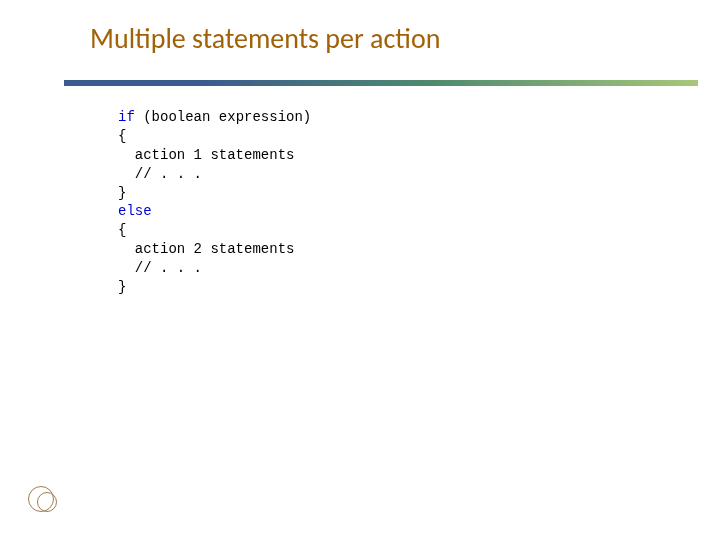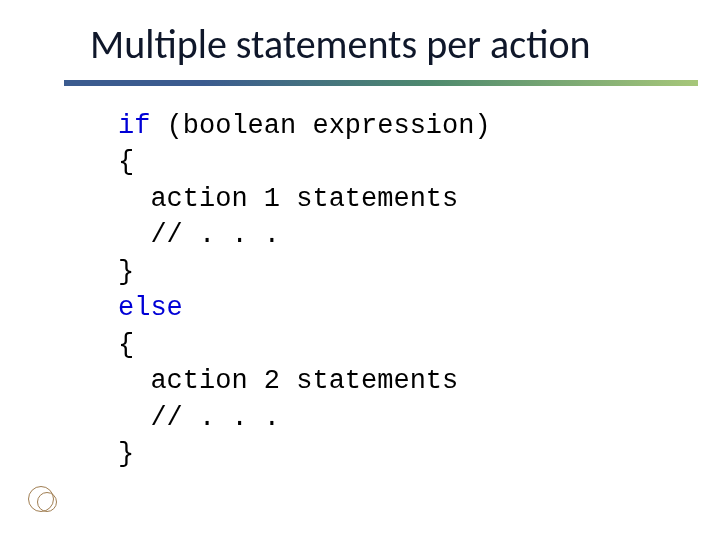--- a/index.html
+++ b/index.html
@@ -16,40 +16,40 @@
     position: relative;
     width: 720px;
     height: 540px;
     box-sizing: border-box;
   }
   .title {
     position: absolute;
     top: 24px;
     left: 90px;
     right: 30px;
-    font-size: 40px;
+    font-size: 28px;
     font-weight: 400;
-    color: #0f172a;
+    color: #a16207;
     letter-spacing: 0px;
     line-height: 1.05;
   }
   .underline-bar {
     position: absolute;
     top: 80px;
     left: 64px;
     right: 22px;
     height: 6px;
     background: linear-gradient(to right, #3b5b8f 0%, #3b5b8f 22%, #4f8a6e 58%, #a7c77a 100%);
   }
   .code-block {
     position: absolute;
     top: 108px;
     left: 118px;
     font-family: Consolas, "Courier New", monospace;
-    font-size: 27px;
+    font-size: 14px;
     line-height: 1.35;
     white-space: pre;
     color: #000000;
   }
   .kw-blue { color: #0000d6; }
   .corner-ornament {
     position: absolute;
     left: 28px;
     bottom: 26px;
     width: 30px;

